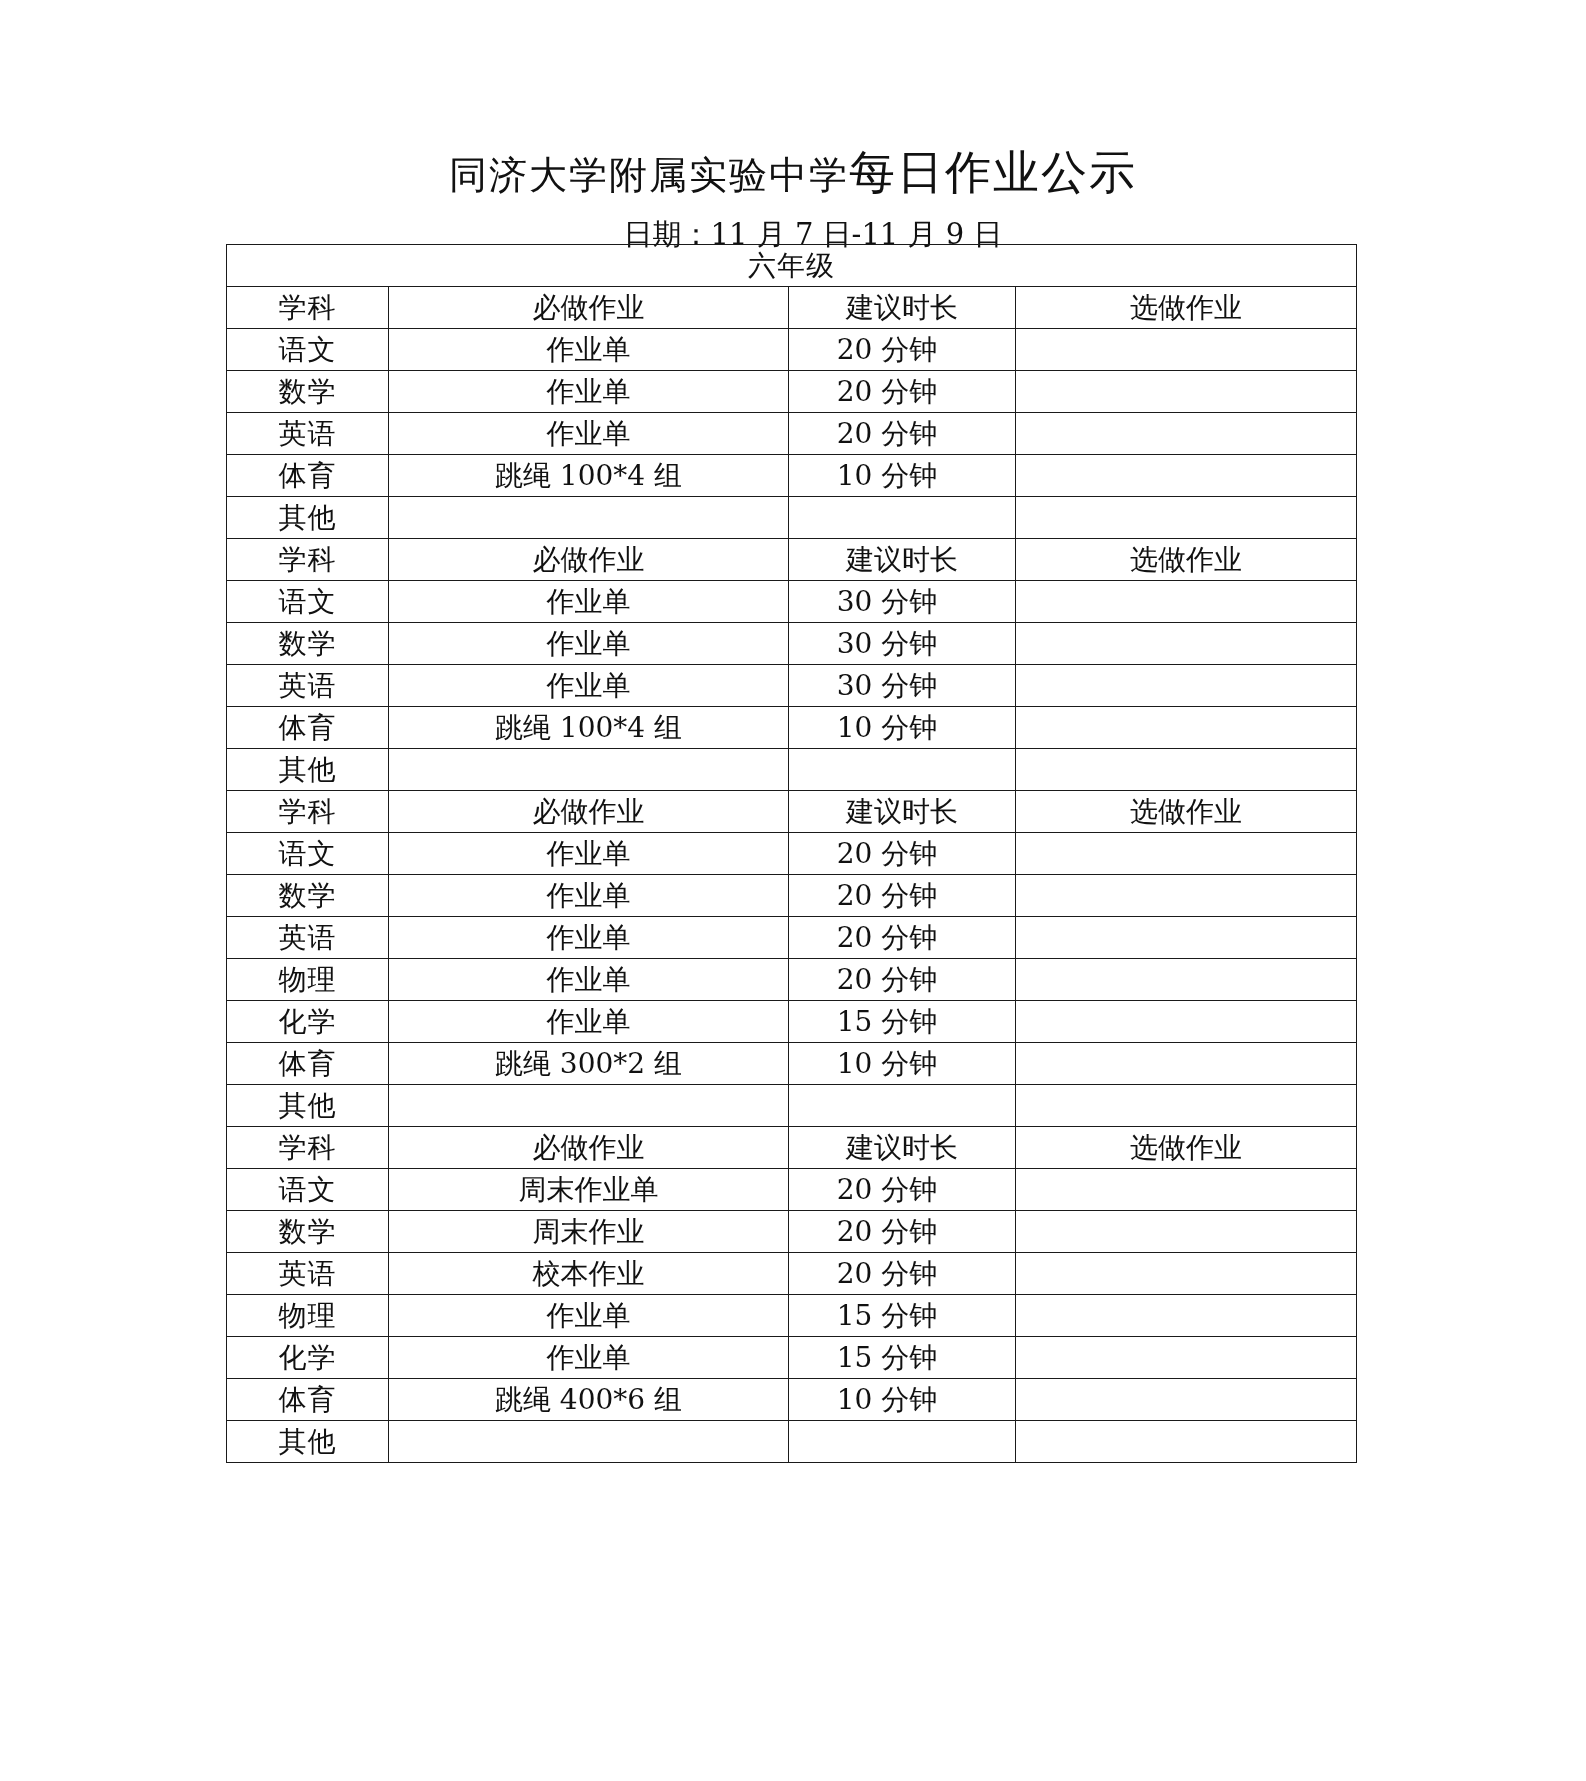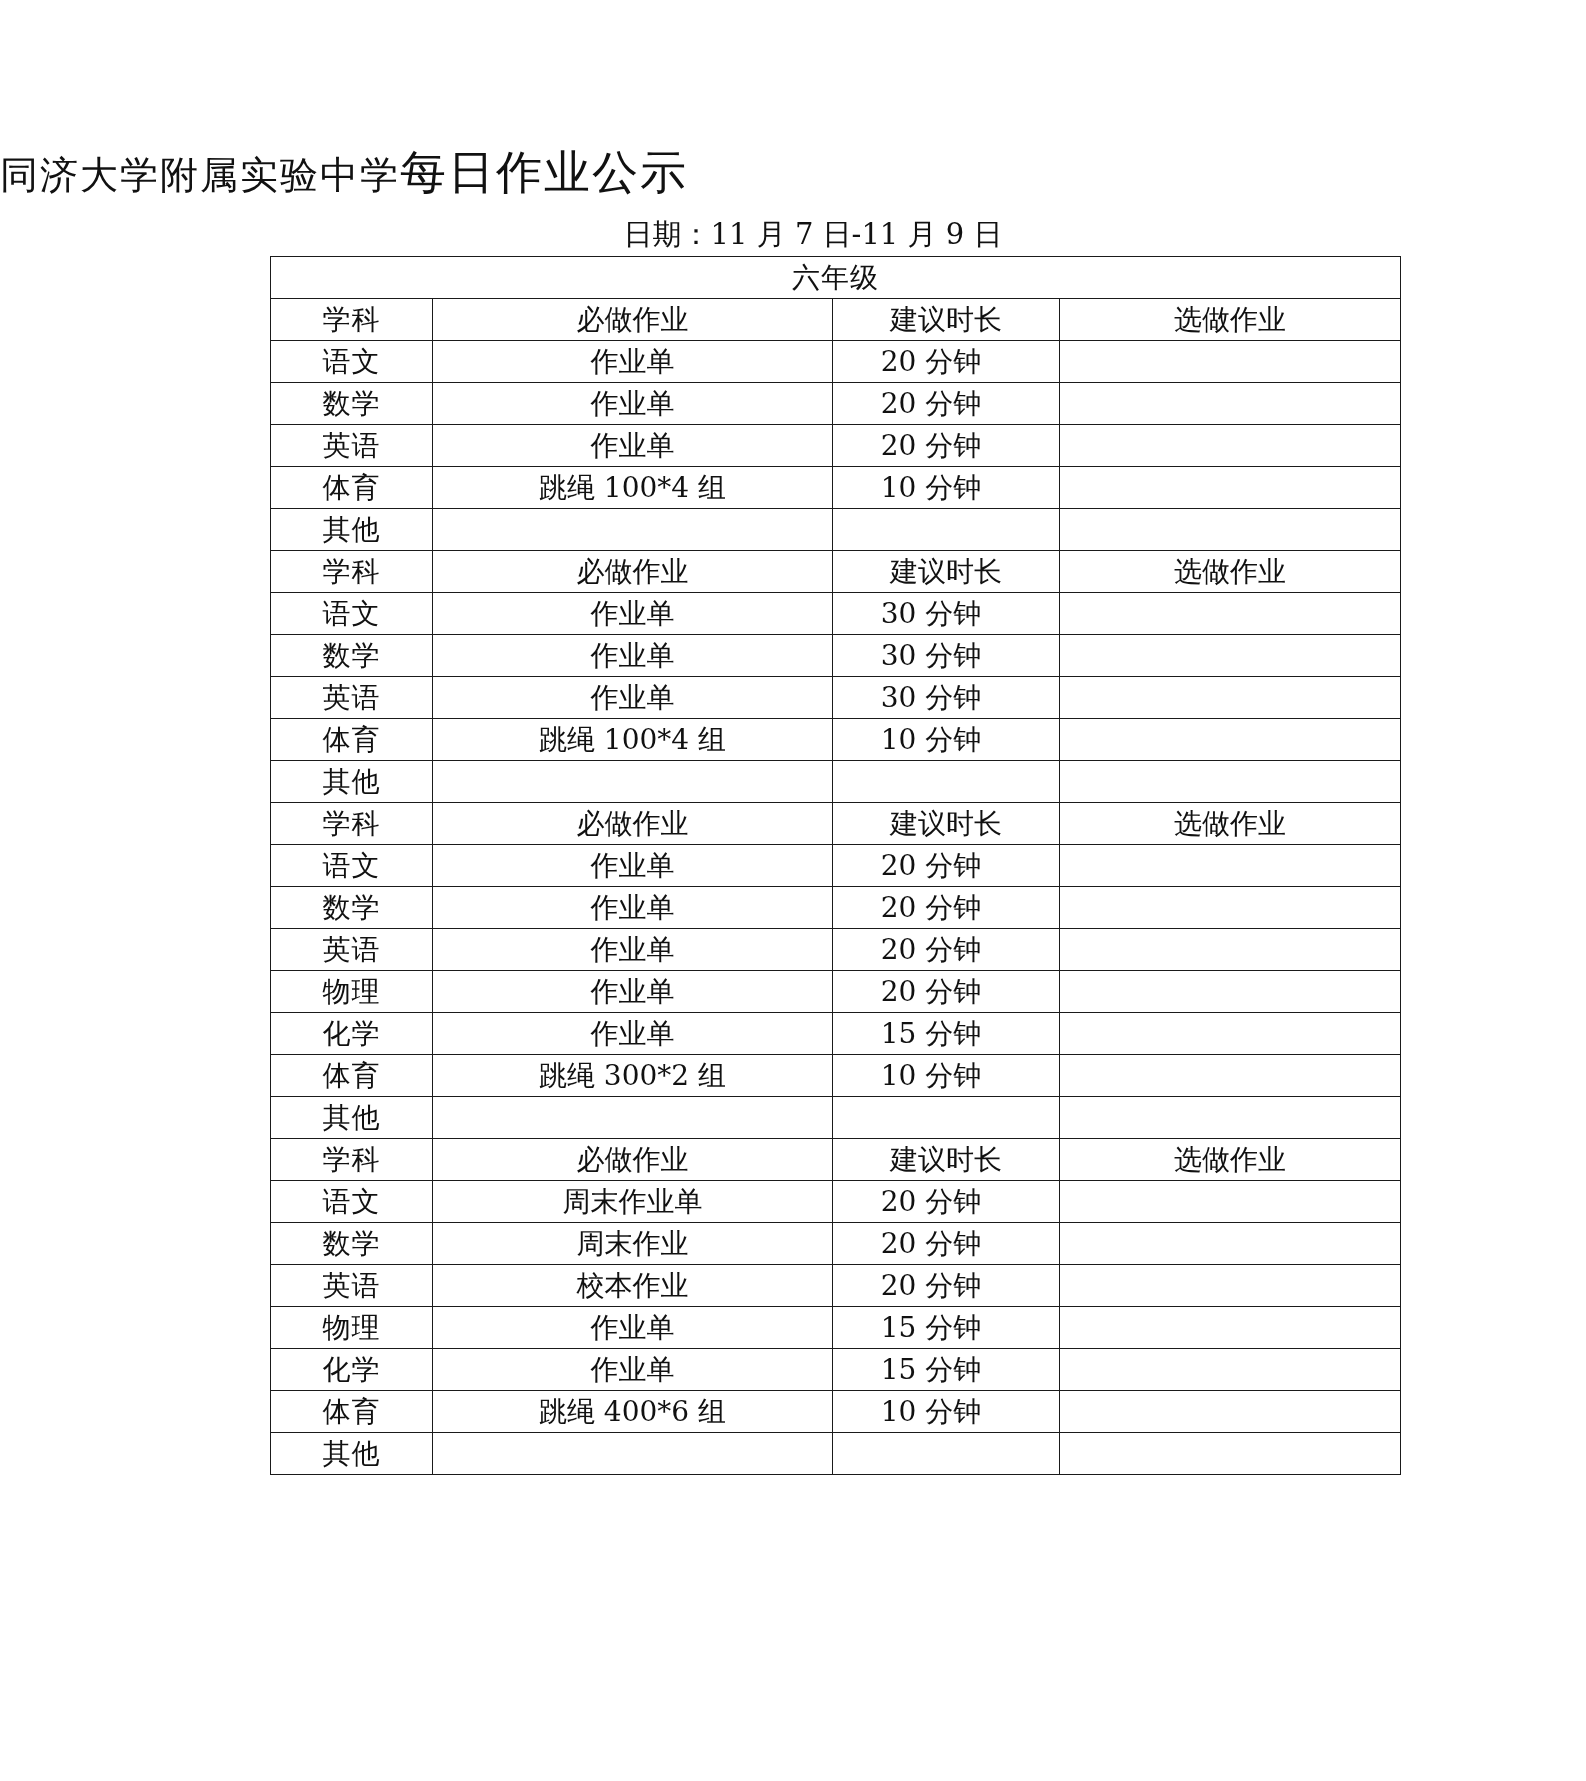--- a/index.html
+++ b/index.html
@@ -13,21 +13,21 @@
     position: relative;
     font-family: "DejaVu Serif", "Liberation Serif", serif;
     color: #111111;
     overflow: hidden;
   }
   .title {
     position: absolute;
     left: 0;
     width: 1586px;
     top: 142px;
-    text-align: left;
+    text-align: center;
     white-space: nowrap;
     line-height: 60px;
     height: 60px;
   }
   .title .t-small {
     font-size: 38px;
     letter-spacing: 2px;
   }
   .title .t-large {
     font-size: 46px;
@@ -40,25 +40,24 @@
     top: 214px;
     text-align: center;
     font-size: 29px;
     line-height: 40px;
     white-space: nowrap;
     padding-left: 20px;
   }
   table.hw {
     position: absolute;
     left: 226px;
-    top: 256px;
+    top: 244px;
     width: 1130px;
     border-collapse: collapse;
     table-layout: fixed;
-    margin-left: 44px;
   }
   table.hw td {
     border: 1.5px solid #1a1a1a;
     height: 41px;
     padding: 0;
     font-size: 28px;
     line-height: 41px;
     text-align: center;
     white-space: nowrap;
     overflow: hidden;

